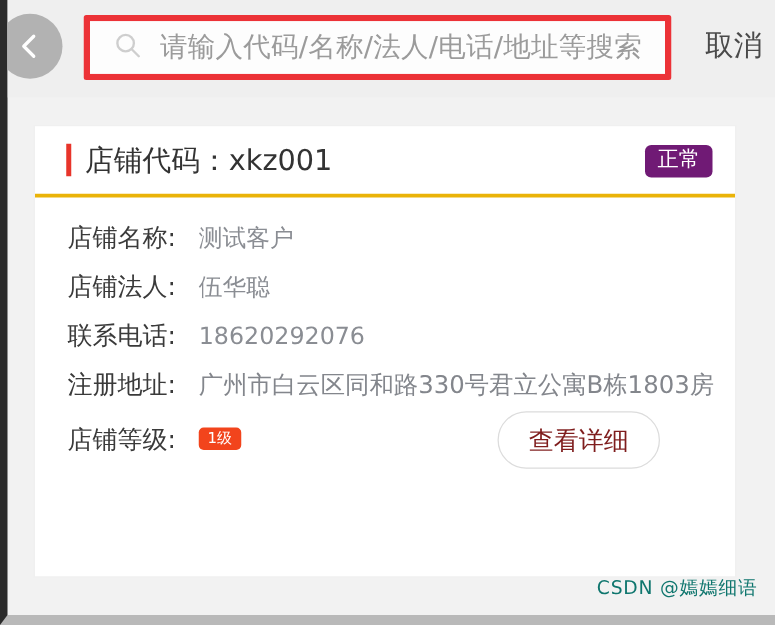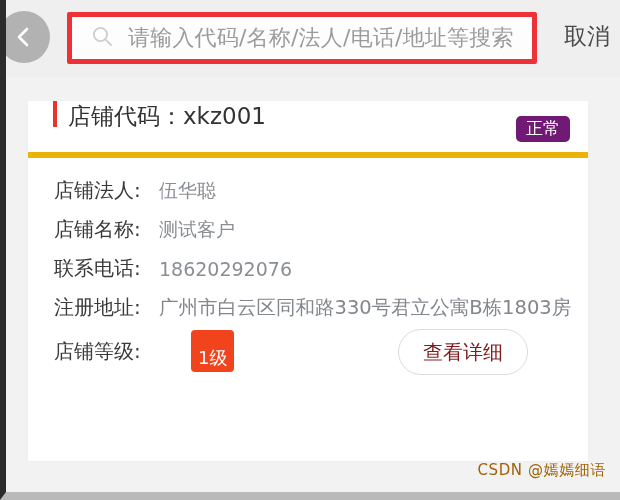--- a/index.html
+++ b/index.html
@@ -105,24 +105,24 @@
     height: 360px;
     background: #ffffff;
     box-sizing: border-box;
     box-shadow: 0 0 0 1px #f0f0f0;
   }
 
   #card-header {
     position: relative;
     height: 57px;
     display: flex;
-    align-items: flex-start;
+    align-items: center;
     padding-left: 25px;
     box-sizing: border-box;
-    border-bottom: 6px solid #eab308;
+    border-bottom: 3px solid #eab308;
   }
   #title-accent {
     width: 4px;
     height: 26px;
     background: #e8342a;
     margin-right: 11px;
     flex: 0 0 auto;
   }
   #card-title {
     font-size: 23px;
@@ -167,27 +167,26 @@
     color: #8a8d93;
     white-space: nowrap;
     font-family: "DejaVu Sans", "Liberation Sans", sans-serif;
   }
   .info-value.address { font-size: 19.5px; color: #83868c; }
 
   #level-row { position: relative; height: 48px; }
   #level-badge {
     background: #f2441c;
     color: #ffffff;
-    font-size: 18px;
-    padding: 18px 7px 3px;
+    font-size: 12px;
+    padding: 2px 7px 3px;
     border-radius: 4px;
     line-height: 1.15;
     font-family: "DejaVu Sans", "Liberation Sans", sans-serif;
     cursor: default;
-    margin-left: 32px;
   }
   #detail-button {
     position: absolute;
     right: 60px;
     top: 2px;
     width: 128px;
     height: 44px;
     border: 1px solid #dcdcdc;
     border-radius: 23px;
     background: #ffffff;
@@ -198,21 +197,21 @@
     justify-content: center;
     cursor: pointer;
     font-family: "DejaVu Sans", "Liberation Sans", sans-serif;
   }
 
   #watermark {
     position: absolute;
     right: 14px;
     bottom: 12px;
     font-size: 15px;
-    color: #a16207;
+    color: #0f766e;
     letter-spacing: .6px;
     font-family: "DejaVu Sans", "Liberation Sans", sans-serif;
     user-select: none;
   }
 </style>
 </head>
 <body>
 
 <div id="screen">
 
@@ -245,27 +244,27 @@
 
     <div id="card-header">
       <div id="title-accent"></div>
       <div id="card-title">店铺代码：xkz001</div>
       <div id="status-badge">正常</div>
     </div>
 
     <div id="card-body">
 
       <div class="info-row">
+        <div class="info-label">店铺名称:</div>
+        <div class="info-value">测试客户</div>
+      </div>
+
+      <div class="info-row">
         <div class="info-label">店铺法人:</div>
         <div class="info-value">伍华聪</div>
-      </div>
-
-      <div class="info-row">
-        <div class="info-label">店铺名称:</div>
-        <div class="info-value">测试客户</div>
       </div>
 
       <div class="info-row">
         <div class="info-label">联系电话:</div>
         <div class="info-value">18620292076</div>
       </div>
 
 
       <div class="info-row">
         <div class="info-label">注册地址:</div>

